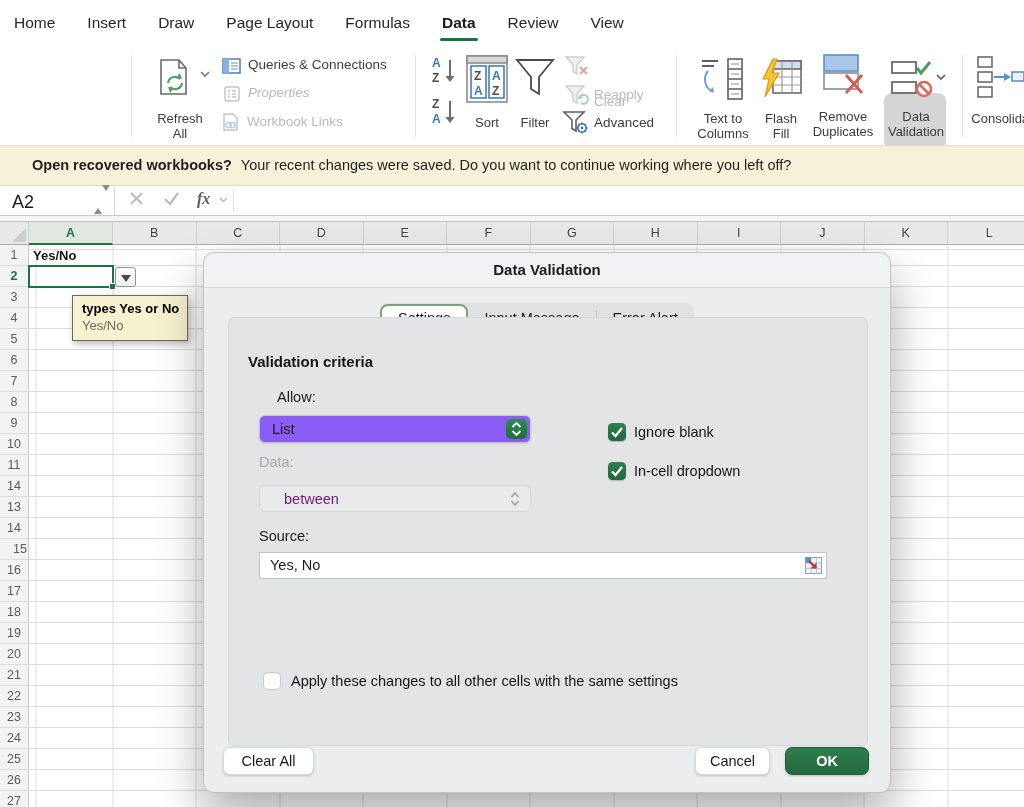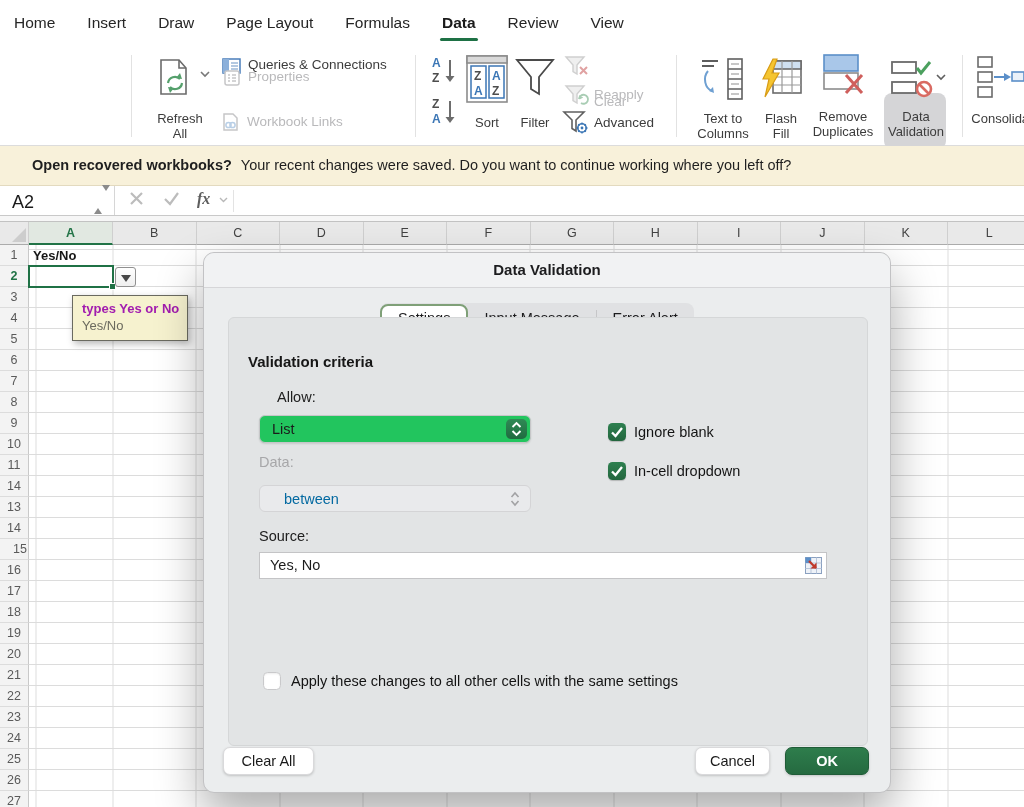--- a/index.html
+++ b/index.html
@@ -53,38 +53,38 @@
       repeating-linear-gradient(to bottom, #dcdcdc 0 1px, transparent 1px 21px);
     background-position:83.5px 0, 0 20px; }
   .cellA1 { position:absolute; left:33px; top:246px; height:20px; line-height:20px; font-size:13px; font-weight:700; color:#161616; }
   .a2sel { position:absolute; left:28px; top:265px; width:86px; height:23px; border:2px solid #1f7145; }
   .a2sel .handle { position:absolute; right:-4px; bottom:-4px; width:7px; height:7px; background:#1f7145; border:1px solid #fff; }
   .a2drop { position:absolute; left:115px; top:267px; width:21px; height:20px; background:linear-gradient(#ffffff,#efefef); border:1px solid #909090; border-radius:3px; }
   .a2drop::after { content:""; position:absolute; left:5px; top:7px; width:0; height:0; border-left:5px solid transparent; border-right:5px solid transparent; border-top:7px solid #474747; }
 
   
   .tooltip { position:absolute; left:72px; top:295px; width:116px; background:#f6f2cf; border:1px solid #6a6a60; box-shadow:2px 3px 7px rgba(0,0,0,.28); padding:5px 9px 7px 9px; }
-  .tt1 { font-size:13px; font-weight:700; color:#a21caf; white-space:nowrap; }
+  .tt1 { font-size:13px; font-weight:700; color:#000000; white-space:nowrap; }
   .tt2 { font-size:13px; color:#6b6a5e; margin-top:2px; }
 
   
   .dialog { position:absolute; left:203px; top:252px; width:688px; height:541px; background:#ebedee; border:1px solid #c2c2c4; border-radius:11px; box-shadow:0 22px 48px rgba(0,0,0,.33); }
   .dtitlebar { position:absolute; left:0; top:0; width:100%; height:35px; background:#f1f2f3; border-bottom:1px solid #d6d6d8; border-radius:11px 11px 0 0; }
   .dtitle { text-align:center; line-height:34px; font-size:15px; font-weight:700; color:#1c1c1e; }
   .segwrap { position:absolute; left:176px; top:50px; height:30px; display:flex; align-items:center; background:#e0e1e3; border-radius:8px; }
   .seg { padding:0 16px; font-size:14.5px; color:#1c1c1e; line-height:28px; white-space:nowrap; }
   .seg.active { background:#fff; border:2px solid #7fa078; border-radius:8px; line-height:24px; }
   .segdiv { width:1px; height:16px; background:#c6c6c8; }
   .panel { position:absolute; left:24px; top:64px; width:640px; height:429px; background:#e2e4e5; border:1px solid #d5d7d8; border-radius:6px; }
   .dlg-h { position:absolute; font-size:15px; font-weight:700; color:#161616; }
   .dlg-l { position:absolute; font-size:14.5px; color:#202020; }
   .dlg-l.gray { color:#a7a7a9; }
-  .dselect { position:absolute; width:272px; height:28px; background:#22c55e; border:1px solid #c6c6c8; border-radius:6px; box-shadow:0 1px 2px rgba(0,0,0,.12); font-size:14.5px; color:#1b1b1b; line-height:26px; padding-left:12px; }
+  .dselect { position:absolute; width:272px; height:28px; background:#8b5cf6; border:1px solid #c6c6c8; border-radius:6px; box-shadow:0 1px 2px rgba(0,0,0,.12); font-size:14.5px; color:#1b1b1b; line-height:26px; padding-left:12px; }
   .dselect .gstep { position:absolute; right:3px; top:3px; width:21px; height:20px; border-radius:5px; background:linear-gradient(#2f8a55,#206b40); }
-  .dselect.disabled { background:#e9eaec; border-color:#d4d4d6; color:#0369a1; box-shadow:none;padding-left:24px; }
+  .dselect.disabled { background:#e9eaec; border-color:#d4d4d6; color:#701a75; box-shadow:none;padding-left:24px; }
   .chk { position:absolute; width:18px; height:18px; border-radius:4.5px; background:linear-gradient(#2e8050,#23663e); box-shadow:0 1px 1px rgba(0,0,0,.2); }
   .chk.empty { background:#fff; border:1px solid #c9c9cb; box-shadow:inset 0 1px 2px rgba(0,0,0,.08); }
   .chklabel { position:absolute; font-size:14.5px; color:#141414; white-space:nowrap; }
   .srcinput { position:absolute; left:55px; top:299px; width:568px; height:27px; background:#fff; border:1px solid #c4c4c6; font-size:14.5px; color:#1b1b1b; line-height:25px; padding-left:10px; }
   .rangeic { position:absolute; right:4px; top:4px; width:17px; height:17px; }
   .dbtn { position:absolute; top:494px; height:28px; background:#fff; border:1px solid #d9d9db; border-radius:7px; box-shadow:0 1px 2.5px rgba(0,0,0,.18); font-size:14.5px; color:#1a1a1a; text-align:center; line-height:26px; }
   .dbtn.ok { background:linear-gradient(#2e7d4c,#256a40); border-color:#205c38; color:#fff; font-weight:600; }
 
   svg { display:block; }
 </style>
@@ -133,21 +133,21 @@
     <div class="rbtn" style="left:222px;top:12px;width:190px;height:22px;">
       <span style="position:absolute;left:0;top:1px;">
         <svg width="19" height="16" viewBox="0 0 19 16">
             <rect x="1" y="1" width="17" height="14" fill="#fff" stroke="#4a7ebb" stroke-width="1.5"></rect>
             <rect x="1" y="1" width="6" height="14" fill="#8cb0da"></rect>
             <path d="M9 5h7M9 8h7M9 11h7" stroke="#9cb8d8" stroke-width="1.3"></path>
           </svg>
       </span>
       <span class="rowbtn-label" style="left:26px;top:0;">Queries &amp; Connections</span>
     </div>
-    <div class="rbtn" style="left:224px;top:24px;width:150px;height:22px;">
+    <div class="rbtn" style="left:224px;top:40px;width:150px;height:22px;font-style:italic;">
       <span style="position:absolute;left:0;top:1px;">
         <svg width="16" height="16" viewBox="0 0 16 16">
             <rect x="1" y="1" width="14" height="14" rx="2" fill="#fff" stroke="#c6c6c8" stroke-width="1.5"></rect>
             <path d="M4 5h2M4 8h2M4 11h2M8 5h4M8 8h4M8 11h4" stroke="#c6c6c8" stroke-width="1.3"></path>
           </svg>
       </span>
       <span class="rowbtn-label gray" style="left:24px;top:0;">Properties</span>
     </div>
     <div class="rbtn" style="left:222px;top:68px;width:160px;height:22px;">
       <span style="position:absolute;left:0;top:0;">

